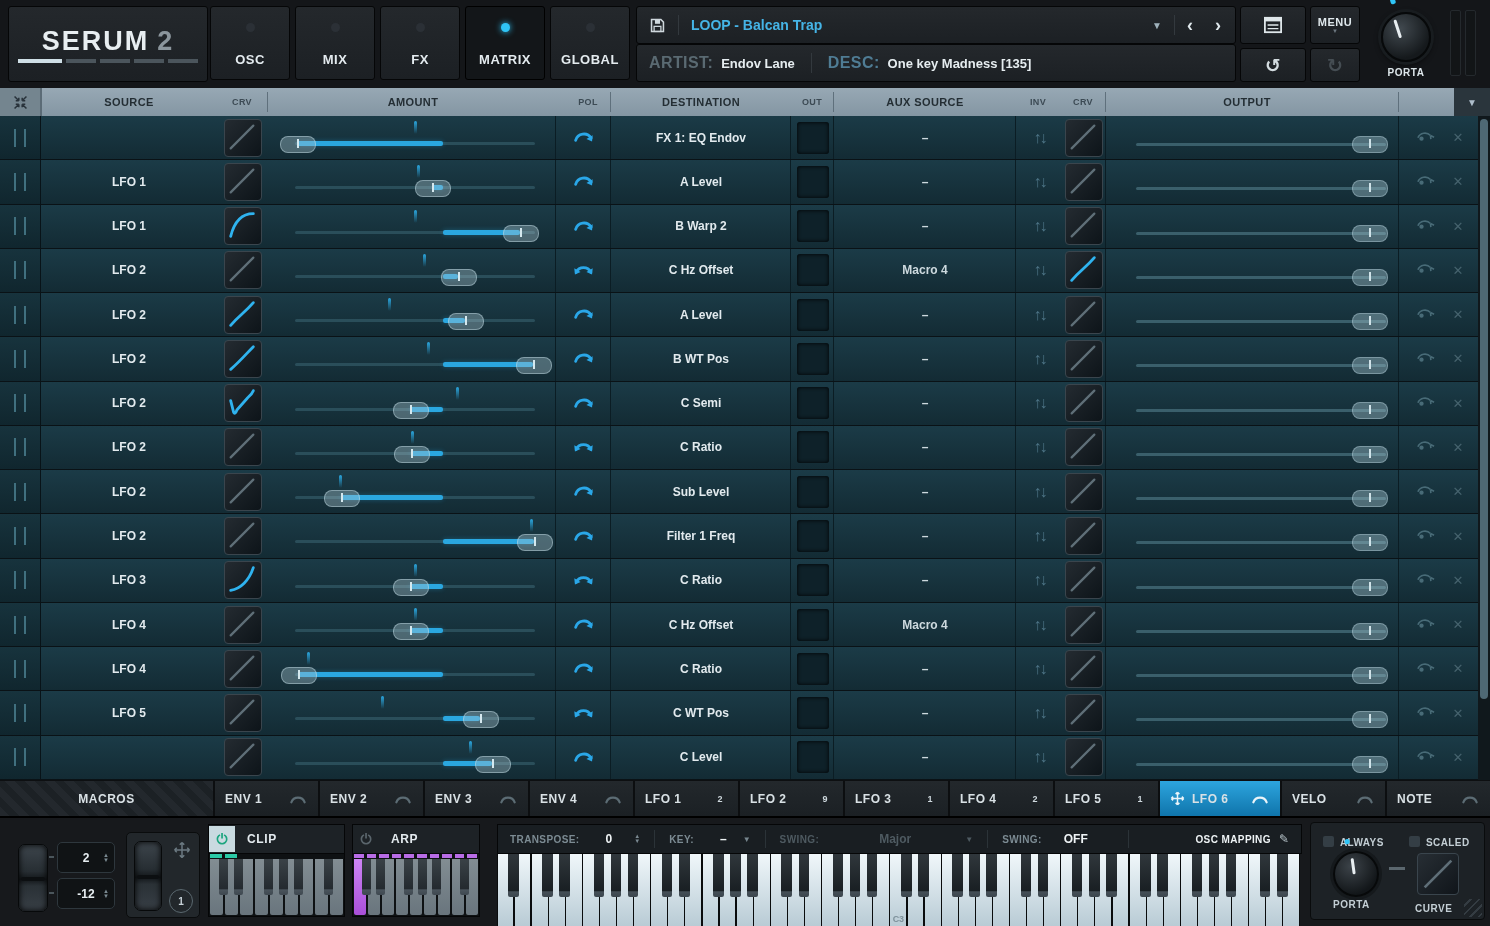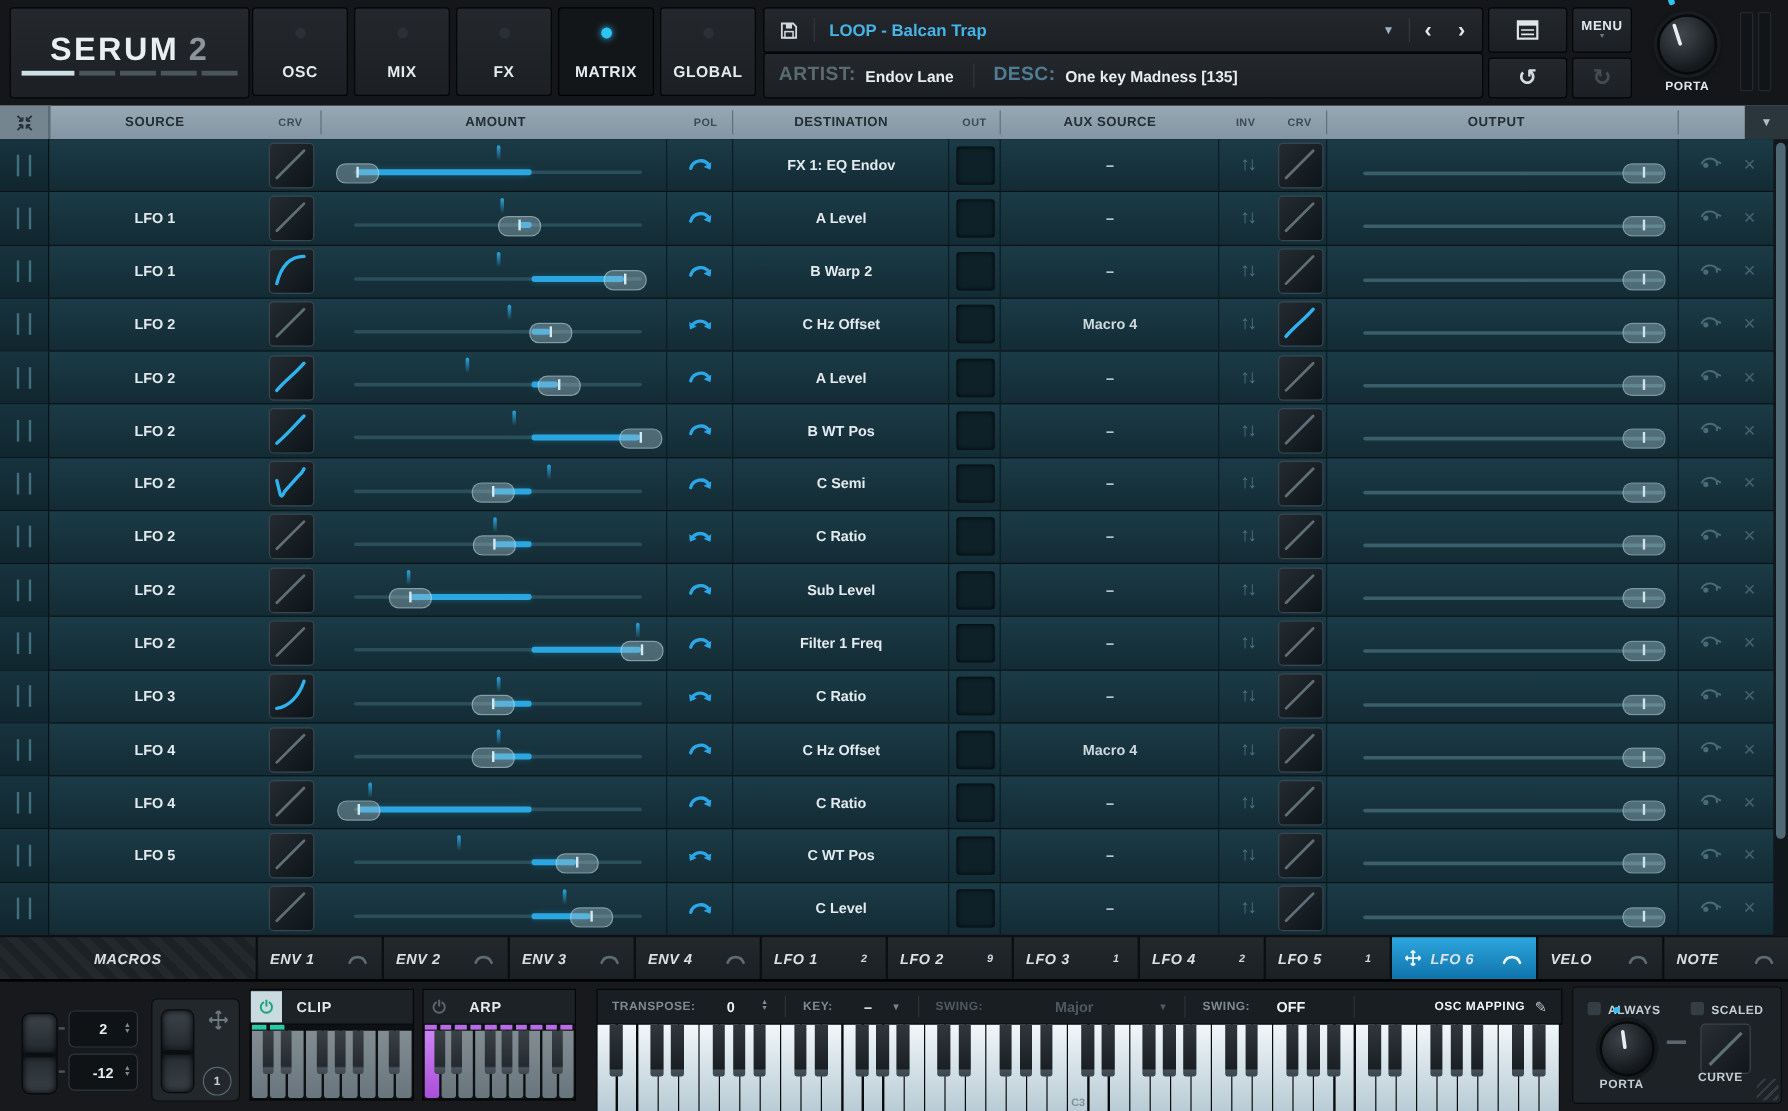--- a/index.html
+++ b/index.html
@@ -66,21 +66,21 @@
   .c-outp{left:1105px;width:293px;border-left:1px solid #0b1d24;}
   .op-track{position:absolute;left:30px;top:27px;width:250px;height:3px;background:#3a5f6b;border-radius:2px;}
   .op-handle{position:absolute;top:20px;width:34px;height:15px;border-radius:8px;background:rgba(150,185,196,.45);border:1px solid rgba(190,215,224,.4);}
   .op-handle:after{content:"";position:absolute;left:50%;top:2px;width:2px;height:9px;margin-left:-1px;background:#cfe2e8;}
   .c-icons{left:1398px;width:80px;border-left:1px solid #0b1d24;gap:16px;}
   .x-ico{font-size:13px;font-weight:bold;color:#45626d;cursor:pointer;}
   .scrollbar{position:absolute;left:1478px;top:116px;width:12px;height:664px;background:#10181c;}
   .scroll-thumb{position:absolute;left:2px;top:3px;width:8px;height:580px;border-radius:4px;background:#4e6874;}
   
   .modtabs{position:absolute;left:0;top:781px;width:1490px;height:35px;background:#0c0e10;display:flex;gap:2px;}
-  .mtab{position:relative;flex:1;background:linear-gradient(#23282c,#1b2024);display:flex;align-items:center;justify-content:space-between;padding:0 10px;box-sizing:border-box;cursor:pointer;font-style:italic;}
+  .mtab{position:relative;flex:1;background:linear-gradient(#23282c,#1b2024);display:flex;align-items:center;justify-content:space-between;padding:0 10px;box-sizing:border-box;cursor:pointer;}
   .mtab .tl{font-size:12px;font-weight:bold;letter-spacing:.5px;color:#d9e1e5;}
   .mtab.macros{flex:0 0 213px;justify-content:center;background:repeating-linear-gradient(45deg,#23282d 0 7px,#1c2125 7px 14px);}
   .mtab.active{background:linear-gradient(#2da5de,#0f74ab);}
   .badge{width:16px;height:16px;border-radius:50%;border:1px solid #77club8893;color:#cfd9de;font-size:9px;font-weight:bold;display:flex;align-items:center;justify-content:center;}
   
   .bottom{position:absolute;left:0;top:816px;width:1490px;height:110px;background:#17191c;border-top:2px solid #000;}
   .wheel{position:absolute;border-radius:7px;background:linear-gradient(180deg,#3d454c,#272e33 40%,#13171a 52%,#2a3136 62%,#383f46);border:1px solid #07090a;box-shadow:inset 0 0 6px #000;}
   .wheel:after{content:"";position:absolute;left:2px;right:2px;top:48%;height:4px;background:#0c0f11;border-radius:2px;}
   .stepbox{position:absolute;left:57px;width:56px;height:29px;background:#101315;border:1px solid #2e373d;border-radius:5px;display:flex;align-items:center;justify-content:center;}
   .stepbox .v{font-size:12px;font-weight:bold;color:#e6edf0;}
@@ -1208,17 +1208,17 @@
           <div class="ptr"></div>
           <div class="tip"></div>
         </div>
       <span class="klabel" style="left:22px;top:76px">PORTA</span>
       <span style="position:absolute;left:78px;top:44px;width:16px;height:3px;background:#5b676e"></span>
       <div class="curvebox" style="cursor:pointer">
         <svg width="40" height="40" viewBox="0 0 24 24">
             <path d="M4,20 L20,4" stroke="#5f6f78" stroke-width="1.6" fill="none"></path>
           </svg>
       </div>
-      <span class="klabel" style="left:104px;top:70px">CURVE</span>
+      <span class="klabel" style="left:104px;top:80px">CURVE</span>
       <div class="grip"></div>
     </div>
   </div>
 </div>
 
 </body></html>

